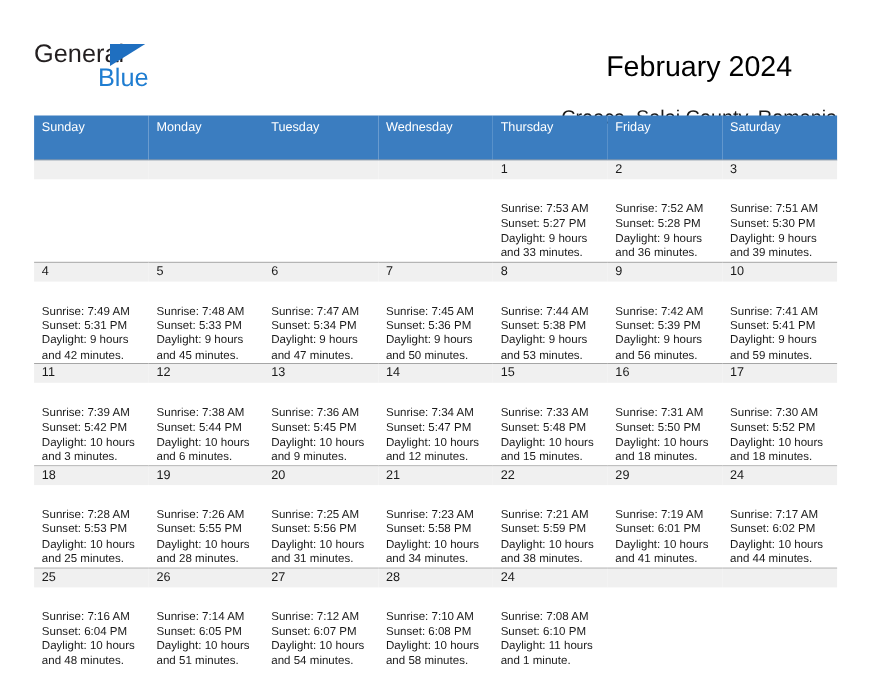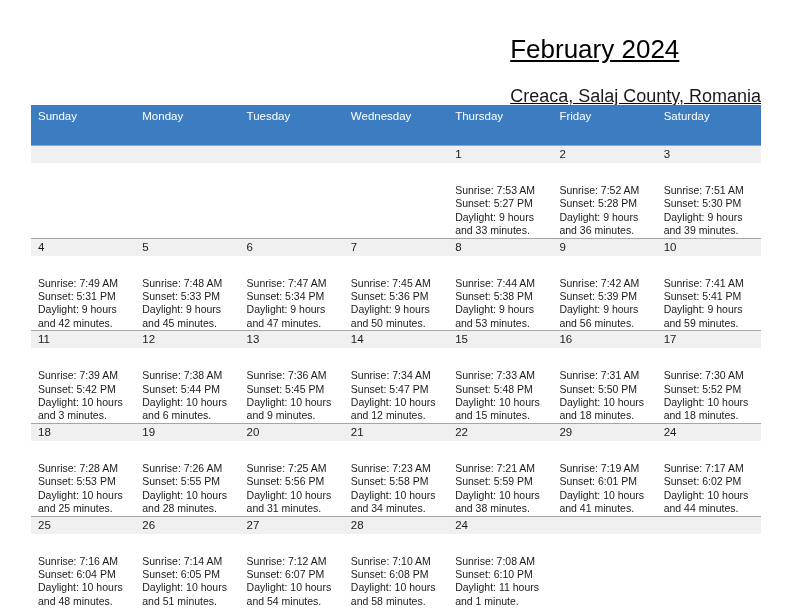--- a/index.html
+++ b/index.html
@@ -58,23 +58,22 @@
     position: absolute;
     left: 58px;
     top: 22px;
     font-size: 23px;
     color: #1f7dd1;
     line-height: 25px;
   }
   .title-block {
     position: absolute;
     right: 0;
-    top: 5px;
-    text-align: left;
-    text-decoration: underline;
+    top: 16px;
+    text-align: center;
   }
   .cal-title {
     font-size: 26px;
     color: #000;
     line-height: 32px;
     white-space: nowrap;
   }
   .cal-subtitle {
     margin-top: 23px;
     font-size: 18px;
@@ -140,20 +139,25 @@
   .cell-body div {
     white-space: nowrap;
   }
 </style>
 </head>
 <body>
 
 <div class="page">
 
   <div class="header">
+    <div class="brand">
+      <span class="brand-general">General</span>
+      <span class="brand-triangle"></span>
+      <span class="brand-blue">Blue</span>
+    </div>
     <div class="title-block">
       <div class="cal-title">February 2024</div>
       <div class="cal-subtitle">Creaca, Salaj County, Romania</div>
     </div>
   </div>
 
   <table class="calendar">
     <thead>
       <tr>
         <th>Sunday</th>

